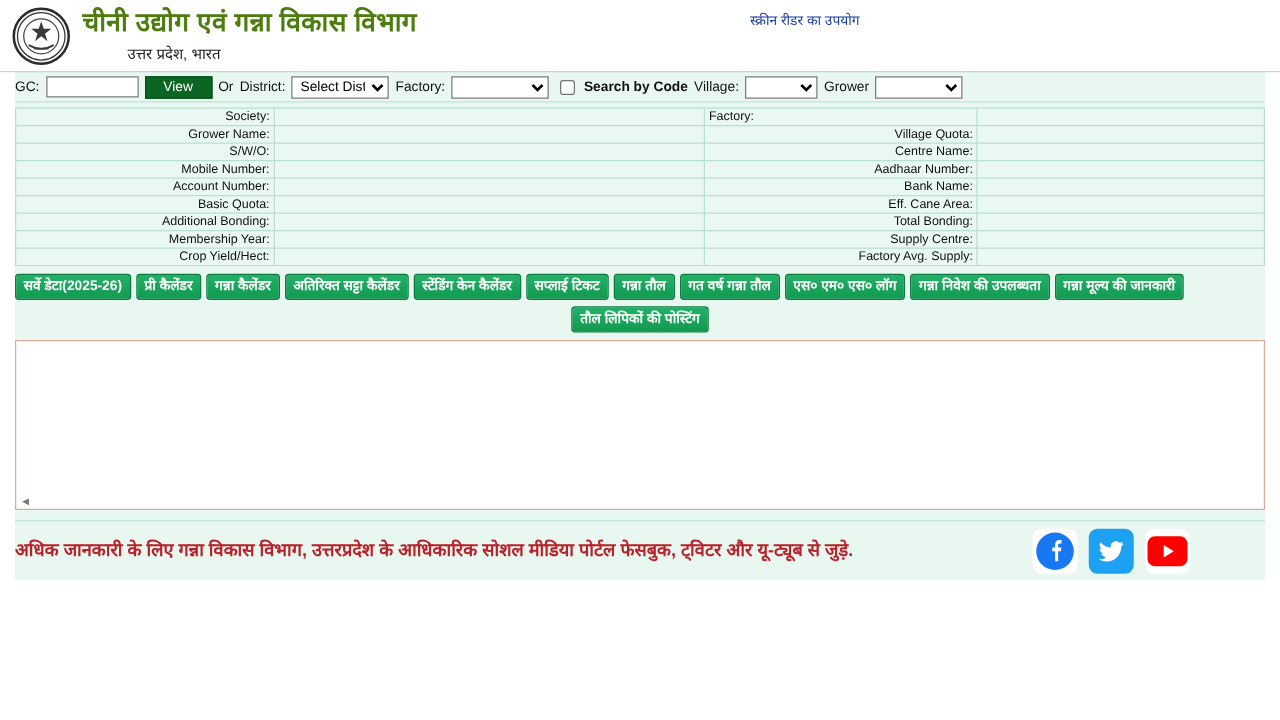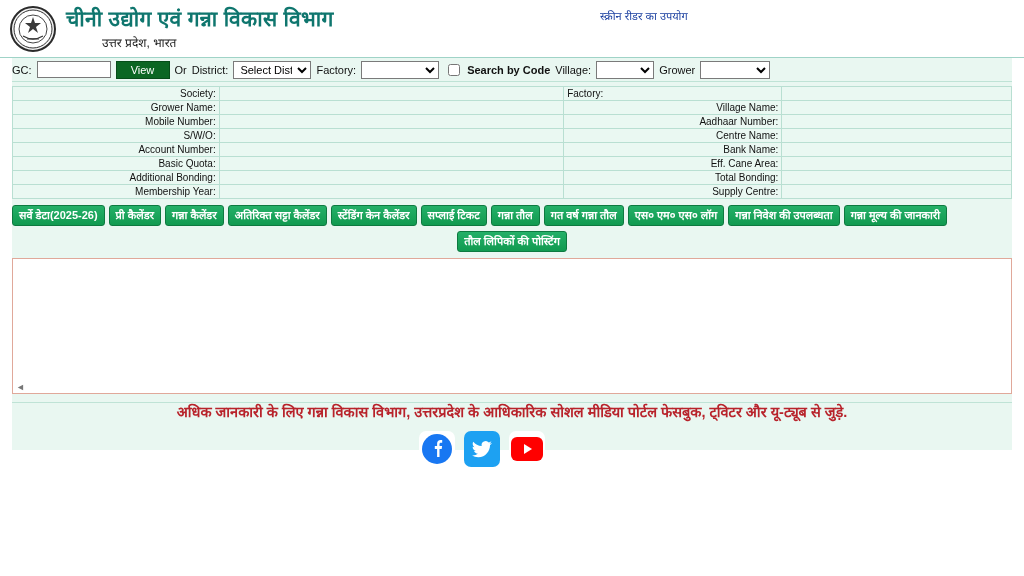--- a/index.html
+++ b/index.html
@@ -33,21 +33,21 @@
     overflow: hidden;
   }
   .logo svg { display:block; }
   .title-block {
     position: absolute;
     left: 66px; top: 6px;
   }
   .title-hi {
     font-size: 21px;
     font-weight: bold;
-    color: #0f766e;
+    color: #4d7c0f;
     letter-spacing: .3px;
     line-height: 25px;
   }
   .title-sub {
     font-size: 12px;
     color: #222;
     margin-top: 3px;
     margin-left: 36px;
   }
   .screen-reader {
@@ -172,21 +172,20 @@
   }
   
   .footer {
     background: #e9f7f1;
     border-top: 1px solid #bfe3d6;
     height: 48px;
     display: flex;
     align-items: center;
     padding: 0 12px;
     gap: 10px;
-    flex-direction: column;
   }
   .footer-text {
     flex: 1;
     font-size: 14.5px;
     font-weight: bold;
     color: #b8232b;
     line-height: 18px;
   }
   .social {
     display: flex;
@@ -267,36 +266,36 @@
       <tbody>
           <tr class="hdrrow">
         <td class="lbl c-lbl1">Society:</td>
         <td class="val c-val1"></td>
         <td class="lbl c-lbl2" style="text-align:left">Factory:</td>
         <td class="val c-val2"></td>
       </tr>
       <tr>
         <td class="lbl">Grower Name:</td>
         <td class="val"></td>
-        <td class="lbl">Village Name:</td>
+        <td class="lbl">Village Quota:</td>
+        <td class="val"></td>
+      </tr>
+      <tr>
+        <td class="lbl">S/W/O:</td>
+        <td class="val"></td>
+        <td class="lbl">Centre Name:</td>
         <td class="val"></td>
       </tr>
       <tr>
         <td class="lbl">Mobile Number:</td>
         <td class="val"></td>
         <td class="lbl">Aadhaar Number:</td>
         <td class="val"></td>
       </tr>
       <tr>
-        <td class="lbl">S/W/O:</td>
-        <td class="val"></td>
-        <td class="lbl">Centre Name:</td>
-        <td class="val"></td>
-      </tr>
-      <tr>
         <td class="lbl">Account Number:</td>
         <td class="val"></td>
         <td class="lbl">Bank Name:</td>
         <td class="val"></td>
       </tr>
       <tr>
         <td class="lbl">Basic Quota:</td>
         <td class="val"></td>
         <td class="lbl">Eff. Cane Area:</td>
         <td class="val"></td>
@@ -304,20 +303,26 @@
       <tr>
         <td class="lbl">Additional Bonding:</td>
         <td class="val"></td>
         <td class="lbl">Total Bonding:</td>
         <td class="val"></td>
       </tr>
       <tr>
         <td class="lbl">Membership Year:</td>
         <td class="val"></td>
         <td class="lbl">Supply Centre:</td>
+        <td class="val"></td>
+      </tr>
+      <tr>
+        <td class="lbl">Crop Yield/Hect:</td>
+        <td class="val"></td>
+        <td class="lbl">Factory Avg. Supply:</td>
         <td class="val"></td>
       </tr>
     </tbody>
       </table>
   </div>
 
   <div class="btnrow">
     <div class="gbtn">सर्वे डेटा(2025-26)</div>
     <div class="gbtn">प्री कैलेंडर</div>
     <div class="gbtn">गन्ना कैलेंडर</div>

